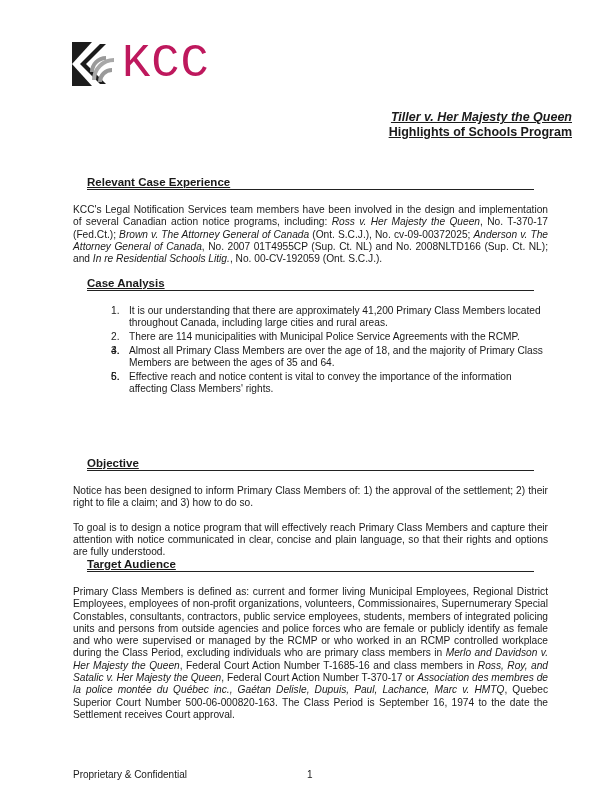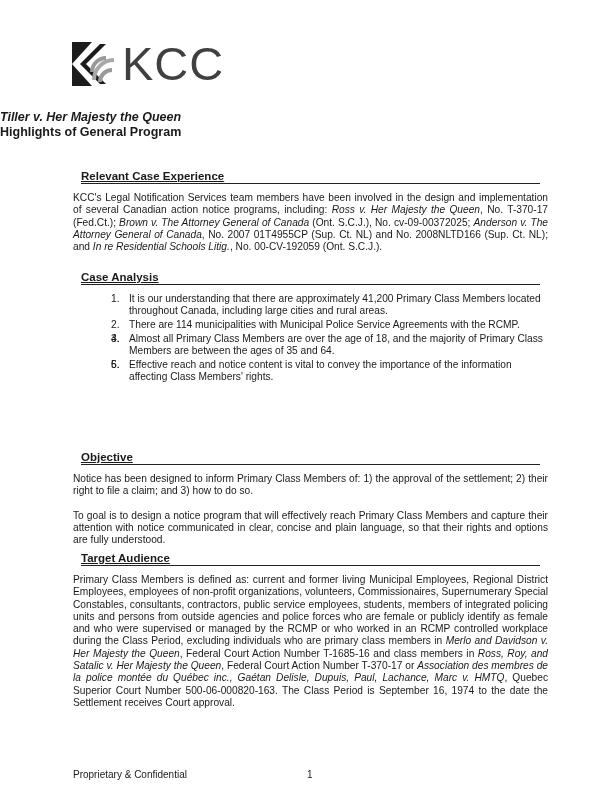--- a/index.html
+++ b/index.html
@@ -6,42 +6,42 @@
     body {
       width: 616px; height: 807px; position: relative; overflow: hidden;
       font-family: "Liberation Sans", sans-serif; color: #1a1a1a;
     }
     .page { position: absolute; left: 0; top: 0; width: 616px; height: 807px; background: #fff; }
 
     
     .kcc-logo { position: absolute; left: 72px; top: 41px; height: 46px; display: flex; align-items: center; }
     .kcc-mark { width: 44px; height: 44px; display: block; }
     .kcc-text {
-      font-family: Liberation Sans, sans-serif; font-weight: 300; font-size: 47px; letter-spacing: 1px;
-      color: #404040; margin-left: 6px; line-height: 44px;
+      font-family: Liberation Mono, monospace; font-weight: 300; font-size: 47px; letter-spacing: 1px;
+      color: #be185d; margin-left: 6px; line-height: 44px;
     }
     .ricepoint { position: absolute; right: 70px; top: 38px; text-align: right; }
     .ricepoint-name {
       font-family: "DejaVu Sans", sans-serif; font-size: 30px; letter-spacing: 1px; color: #6e6e6e;
       font-weight: 300; line-height: 34px; display: block;
     }
     .ricepoint-tag {
       font-family: "DejaVu Sans", sans-serif; font-size: 9px; color: #6e6e6e; display: block; margin-top: 0px;
     }
 
     
-    .title-block { position: absolute; left: 0; width: 572px; top: 110px; text-align: left; }
+    .title-block { position: absolute; left: 0; width: 572px; top: 110px; text-align: right; text-decoration: underline; }
     .title-line1 { font-weight: bold; font-style: italic; font-size: 12.5px; line-height: 15px; display: block; }
     .title-line2 { font-weight: bold; font-size: 12.5px; line-height: 15px; display: block; }
 
     
     .section { position: absolute; left: 73px; width: 475px; }
     .section-head {
       font-weight: bold; font-size: 11.5px; text-decoration: underline;
-      border-bottom: 1.5px solid #222; line-height: 13px; padding-bottom: 0px; margin: 8px;
+      border-bottom: 1.5px solid #222; line-height: 13px; padding-bottom: 0px; margin: 14px;
     }
     .para {
       font-size: 10.2px; line-height: 12.3px; text-align: justify; margin: 2px 0 0 0;
     }
     .para i { font-style: italic; }
     .para-gap { margin-top: 12px; }
 
     ol.factors { margin: 0; padding: 0; list-style: none; }
     ol.factors li { position: relative; padding-left: 56px; font-size: 10.2px; line-height: 12.3px; margin: 0 0 1.5px 0; }
     ol.factors li .num { position: absolute; left: 38px; top: 0; }
@@ -63,21 +63,21 @@
       <path d="M20,30 A14,14 0 0 1 34,16" stroke="#9a9a9a" stroke-width="4" fill="none"></path>
       <path d="M22,38 A20,20 0 0 1 42,18" stroke="#a8a8a8" stroke-width="4" fill="none"></path>
       <path d="M28,40 A12,12 0 0 1 40,28" stroke="#9a9a9a" stroke-width="4" fill="none"></path>
     </svg>
     <span class="kcc-text">KCC</span>
   </div>
 
 
   <div class="title-block">
     <span class="title-line1">Tiller v. Her Majesty the Queen</span>
-    <span class="title-line2">Highlights of General Program</span>
+    <span class="title-line2">Highlights of Schools Program</span>
   </div>
 
   <div class="section" style="top:162px;">
     <h2 class="section-head">Relevant Case Experience</h2>
     <p class="para" id="rce-para"><span>KCC's Legal Notification Services team members have been involved in the design and implementation of several Canadian action notice programs, including: </span><i>Ross v. Her Majesty the Queen</i><span>, No. T-370-17 (Fed.Ct.); </span><i>Brown v. The Attorney General of Canada</i><span> (Ont. S.C.J.), No. cv-09-00372025; </span><i>Anderson v. The Attorney General of Canada</i><span>, No. 2007 01T4955CP (Sup. Ct. NL) and No. 2008NLTD166 (Sup. Ct. NL); and </span><i>In re Residential Schools Litig.</i><span>, No. 00-CV-192059 (Ont. S.C.J.).</span></p>
   </div>
 
   <div class="section" style="top:263px;">
     <h2 class="section-head">Case Analysis</h2>
     <ol class="factors" id="factor-list">

